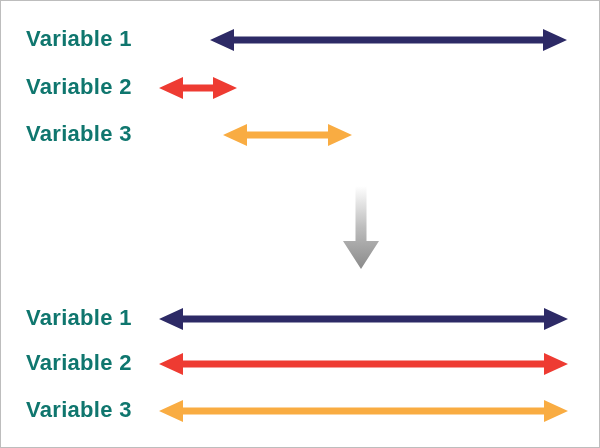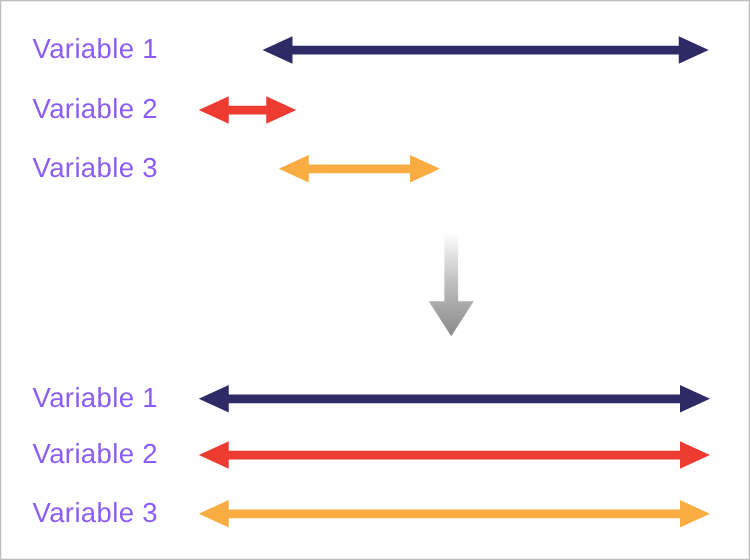--- a/index.html
+++ b/index.html
@@ -20,23 +20,23 @@
   .diagram-svg {
     position: absolute;
     left: 0;
     top: 0;
   }
   .var-label {
     position: absolute;
     left: 25px;
     transform: translateY(-52%);
     font-size: 22px;
-    font-weight: 400;
+    font-weight: 700;
     letter-spacing: 0.3px;
-    color: #8b5cf6;
+    color: #0f766e;
     white-space: nowrap;
     user-select: none;
   }
 </style>
 </head>
 <body>
 
 <div class="frame">
 
   <svg id="diagram-svg" class="diagram-svg" width="600" height="448" viewBox="0 0 600 448">

